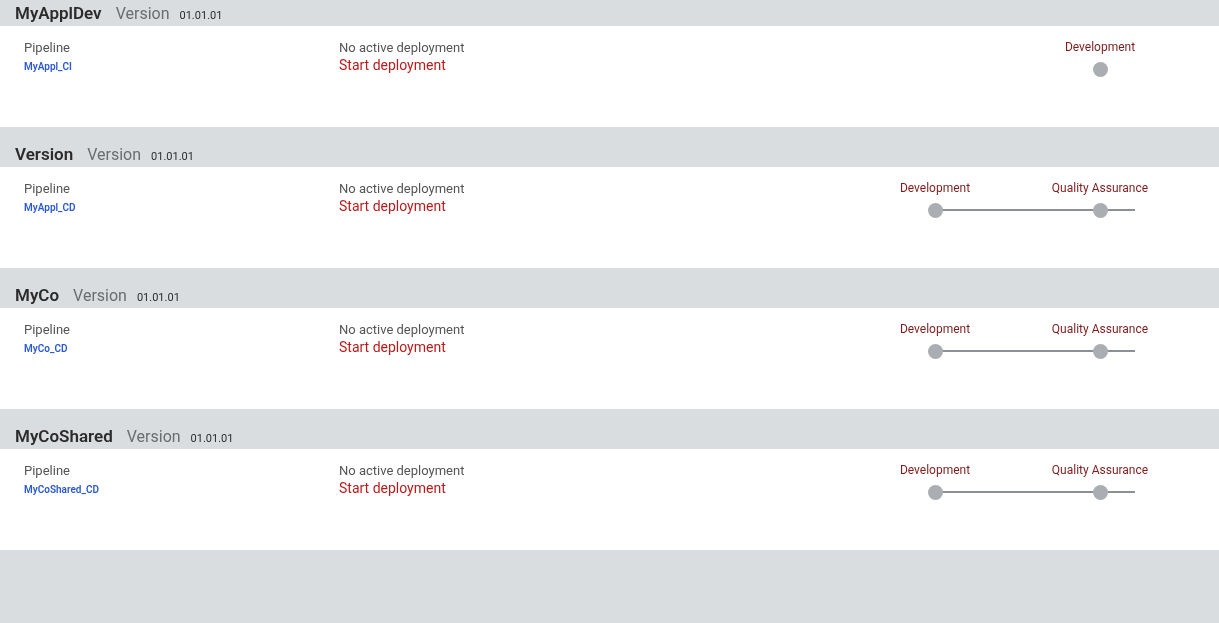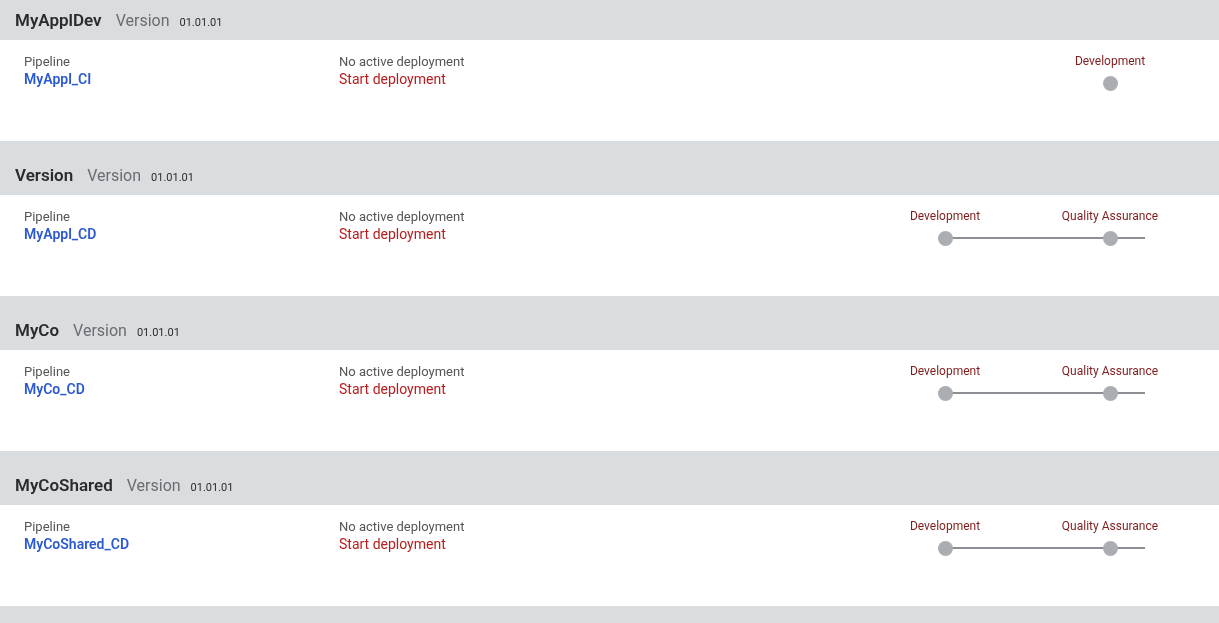--- a/index.html
+++ b/index.html
@@ -20,40 +20,40 @@
       gap: 14px;
       padding: 0;
     }
     .app-block {
       background: #ffffff;
     }
     .app-header {
       display: flex;
       align-items: baseline;
       gap: 14px;
-      padding: 10px 15px;
+      padding: 3px 15px;
       background: #dadde0;
     }
     .app-name {
       font-size: 17px;
       font-weight: 600;
       color: #2b2b2b;
     }
     .app-version-label {
       font-size: 16px;
       color: #6a6d70;
     }
     .app-version-value {
       font-size: 11px;
       color: #2b2b2b;
       margin-left: -4px;
     }
     .app-body {
       display: flex;
-      padding: 14px 14px 50px 24px;
+      padding: 14px 24px 50px 24px;
       background: #ffffff;
       justify-content: center;
     }
     .col-pipeline {
       width: 315px;
       flex-shrink: 0;
     }
     .col-deployment {
       width: 400px;
       flex-shrink: 0;
@@ -64,21 +64,21 @@
       justify-content: flex-end;
       padding-right: 30px;
     }
     .col-label {
       font-size: 13px;
       color: #555;
       margin-bottom: 2px;
     }
     .pipeline-link {
       display: inline-block;
-      font-size: 14px;
+      font-size: 10px;
       font-weight: 600;
       color: #2b59d1;
       cursor: pointer;
     }
     .start-deploy-link {
       display: inline-block;
       font-size: 14px;
       color: #b91c1c;
       cursor: pointer;
     }

